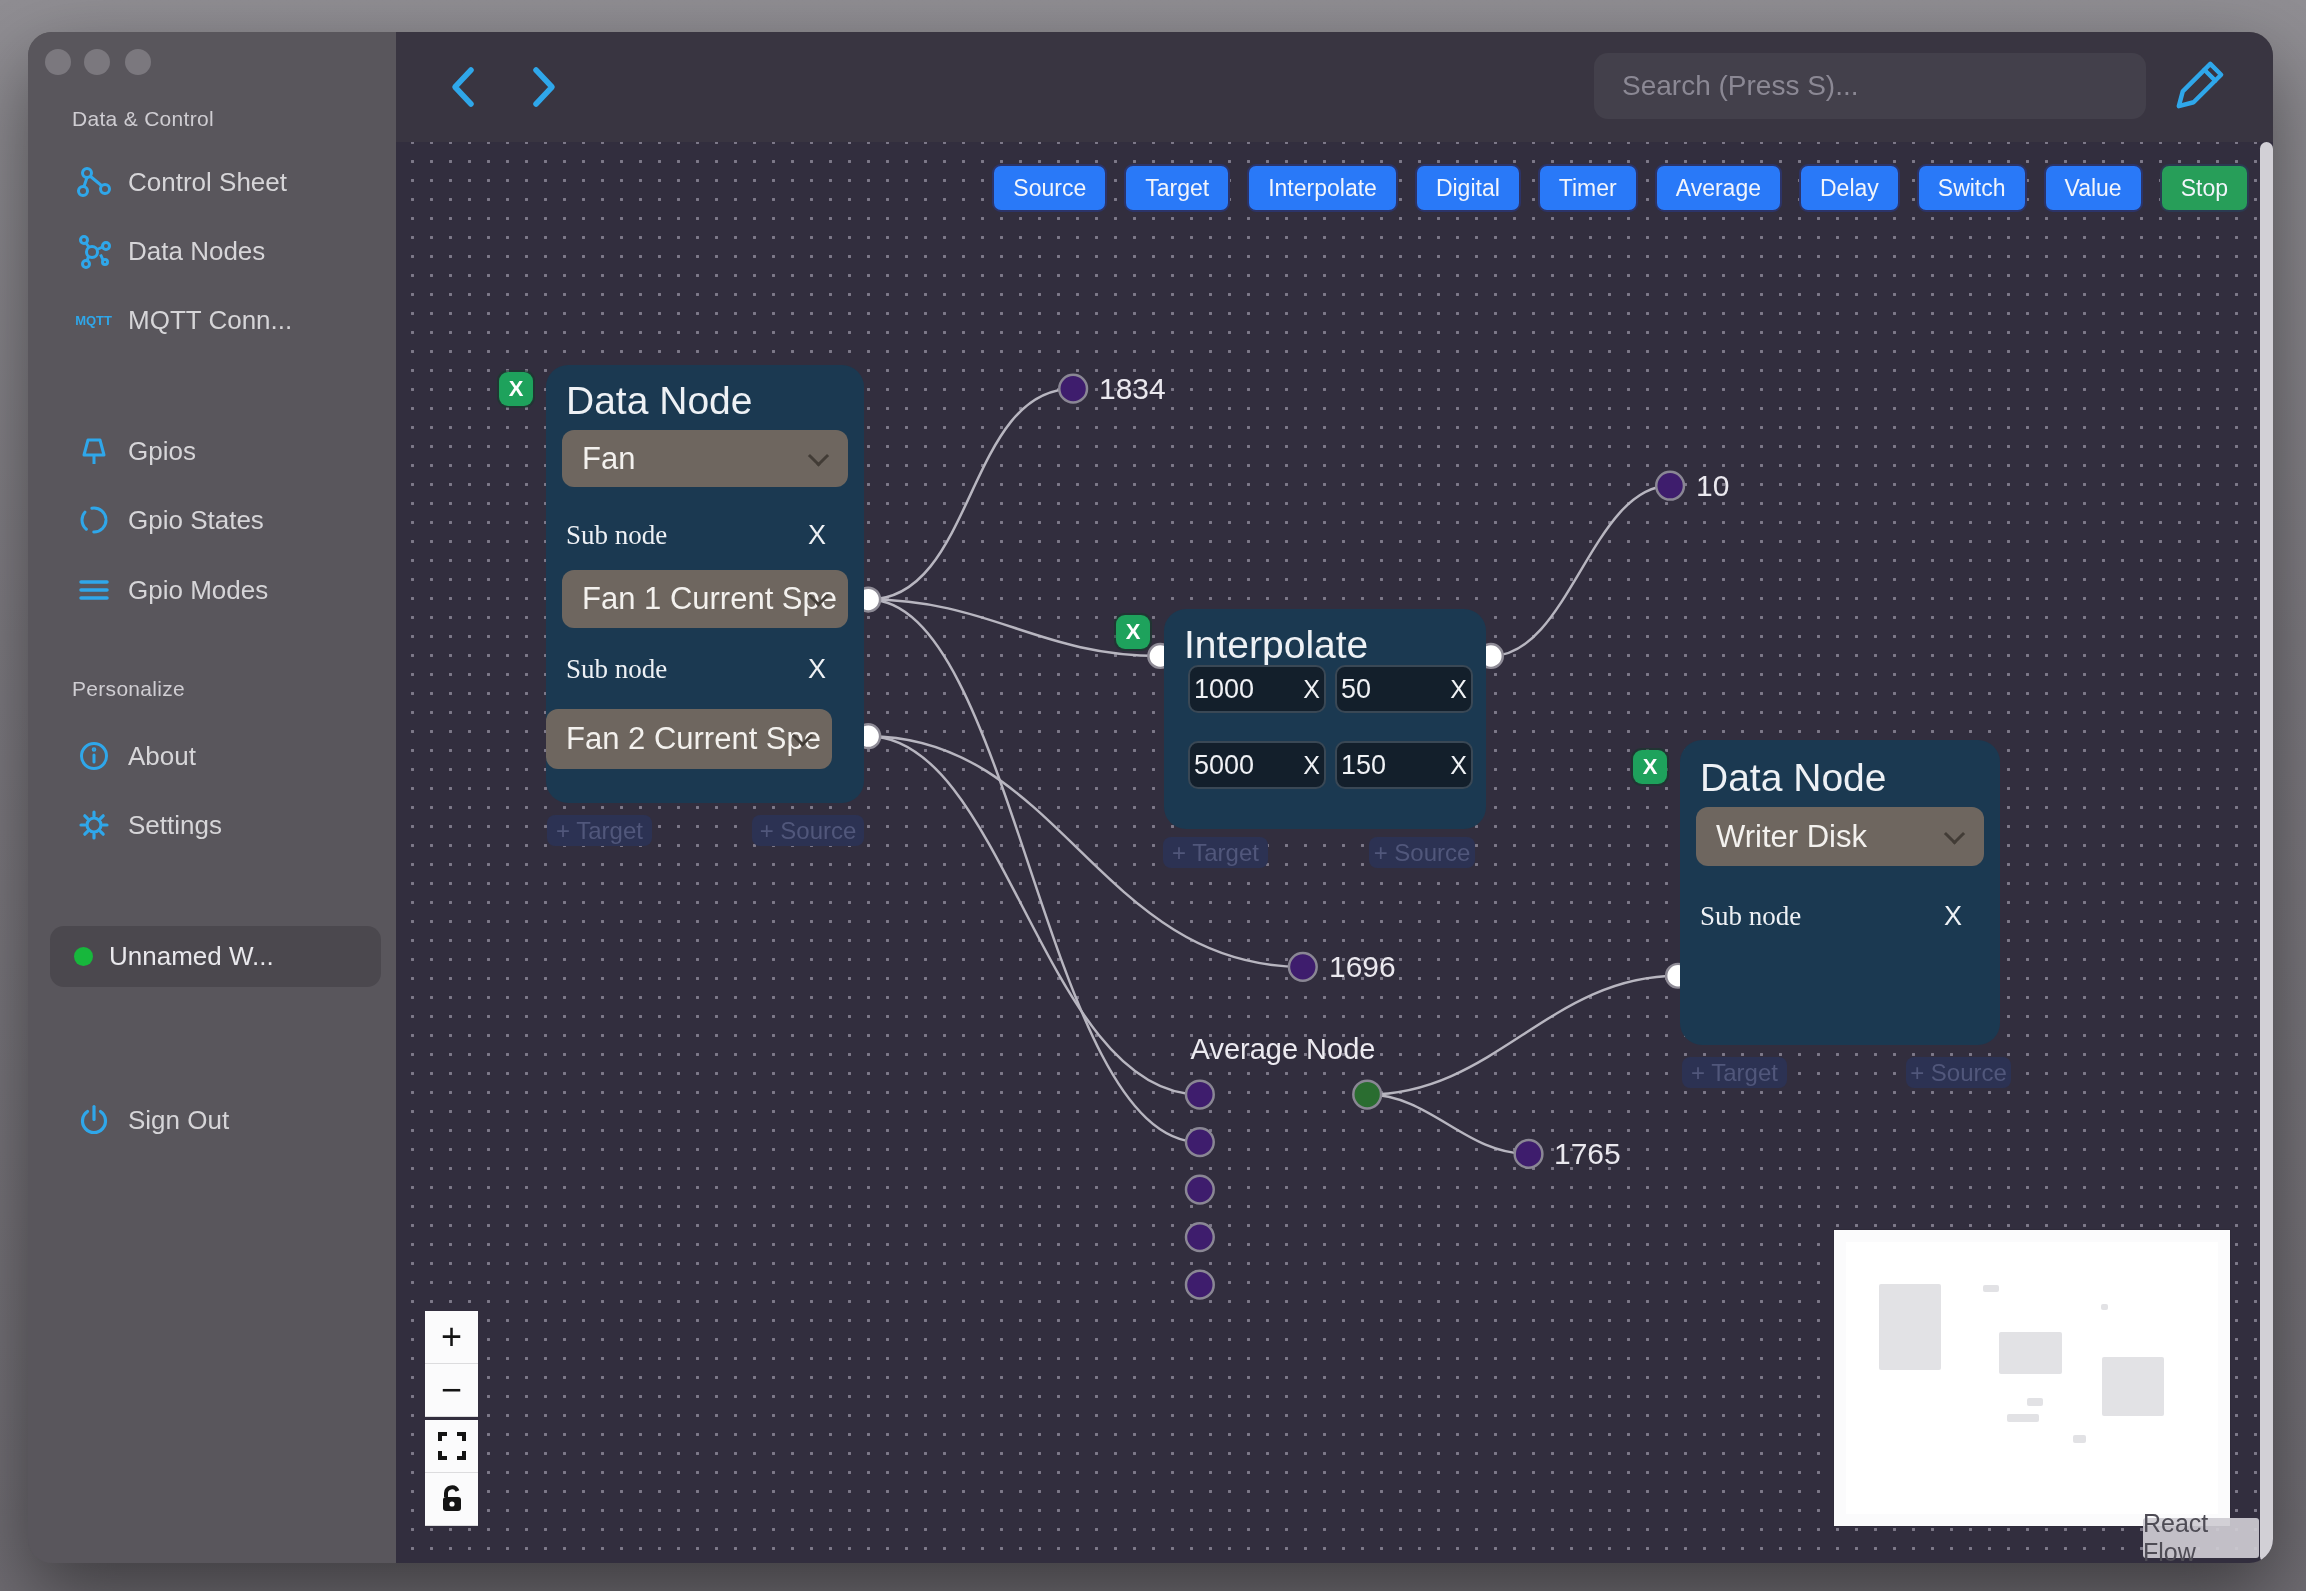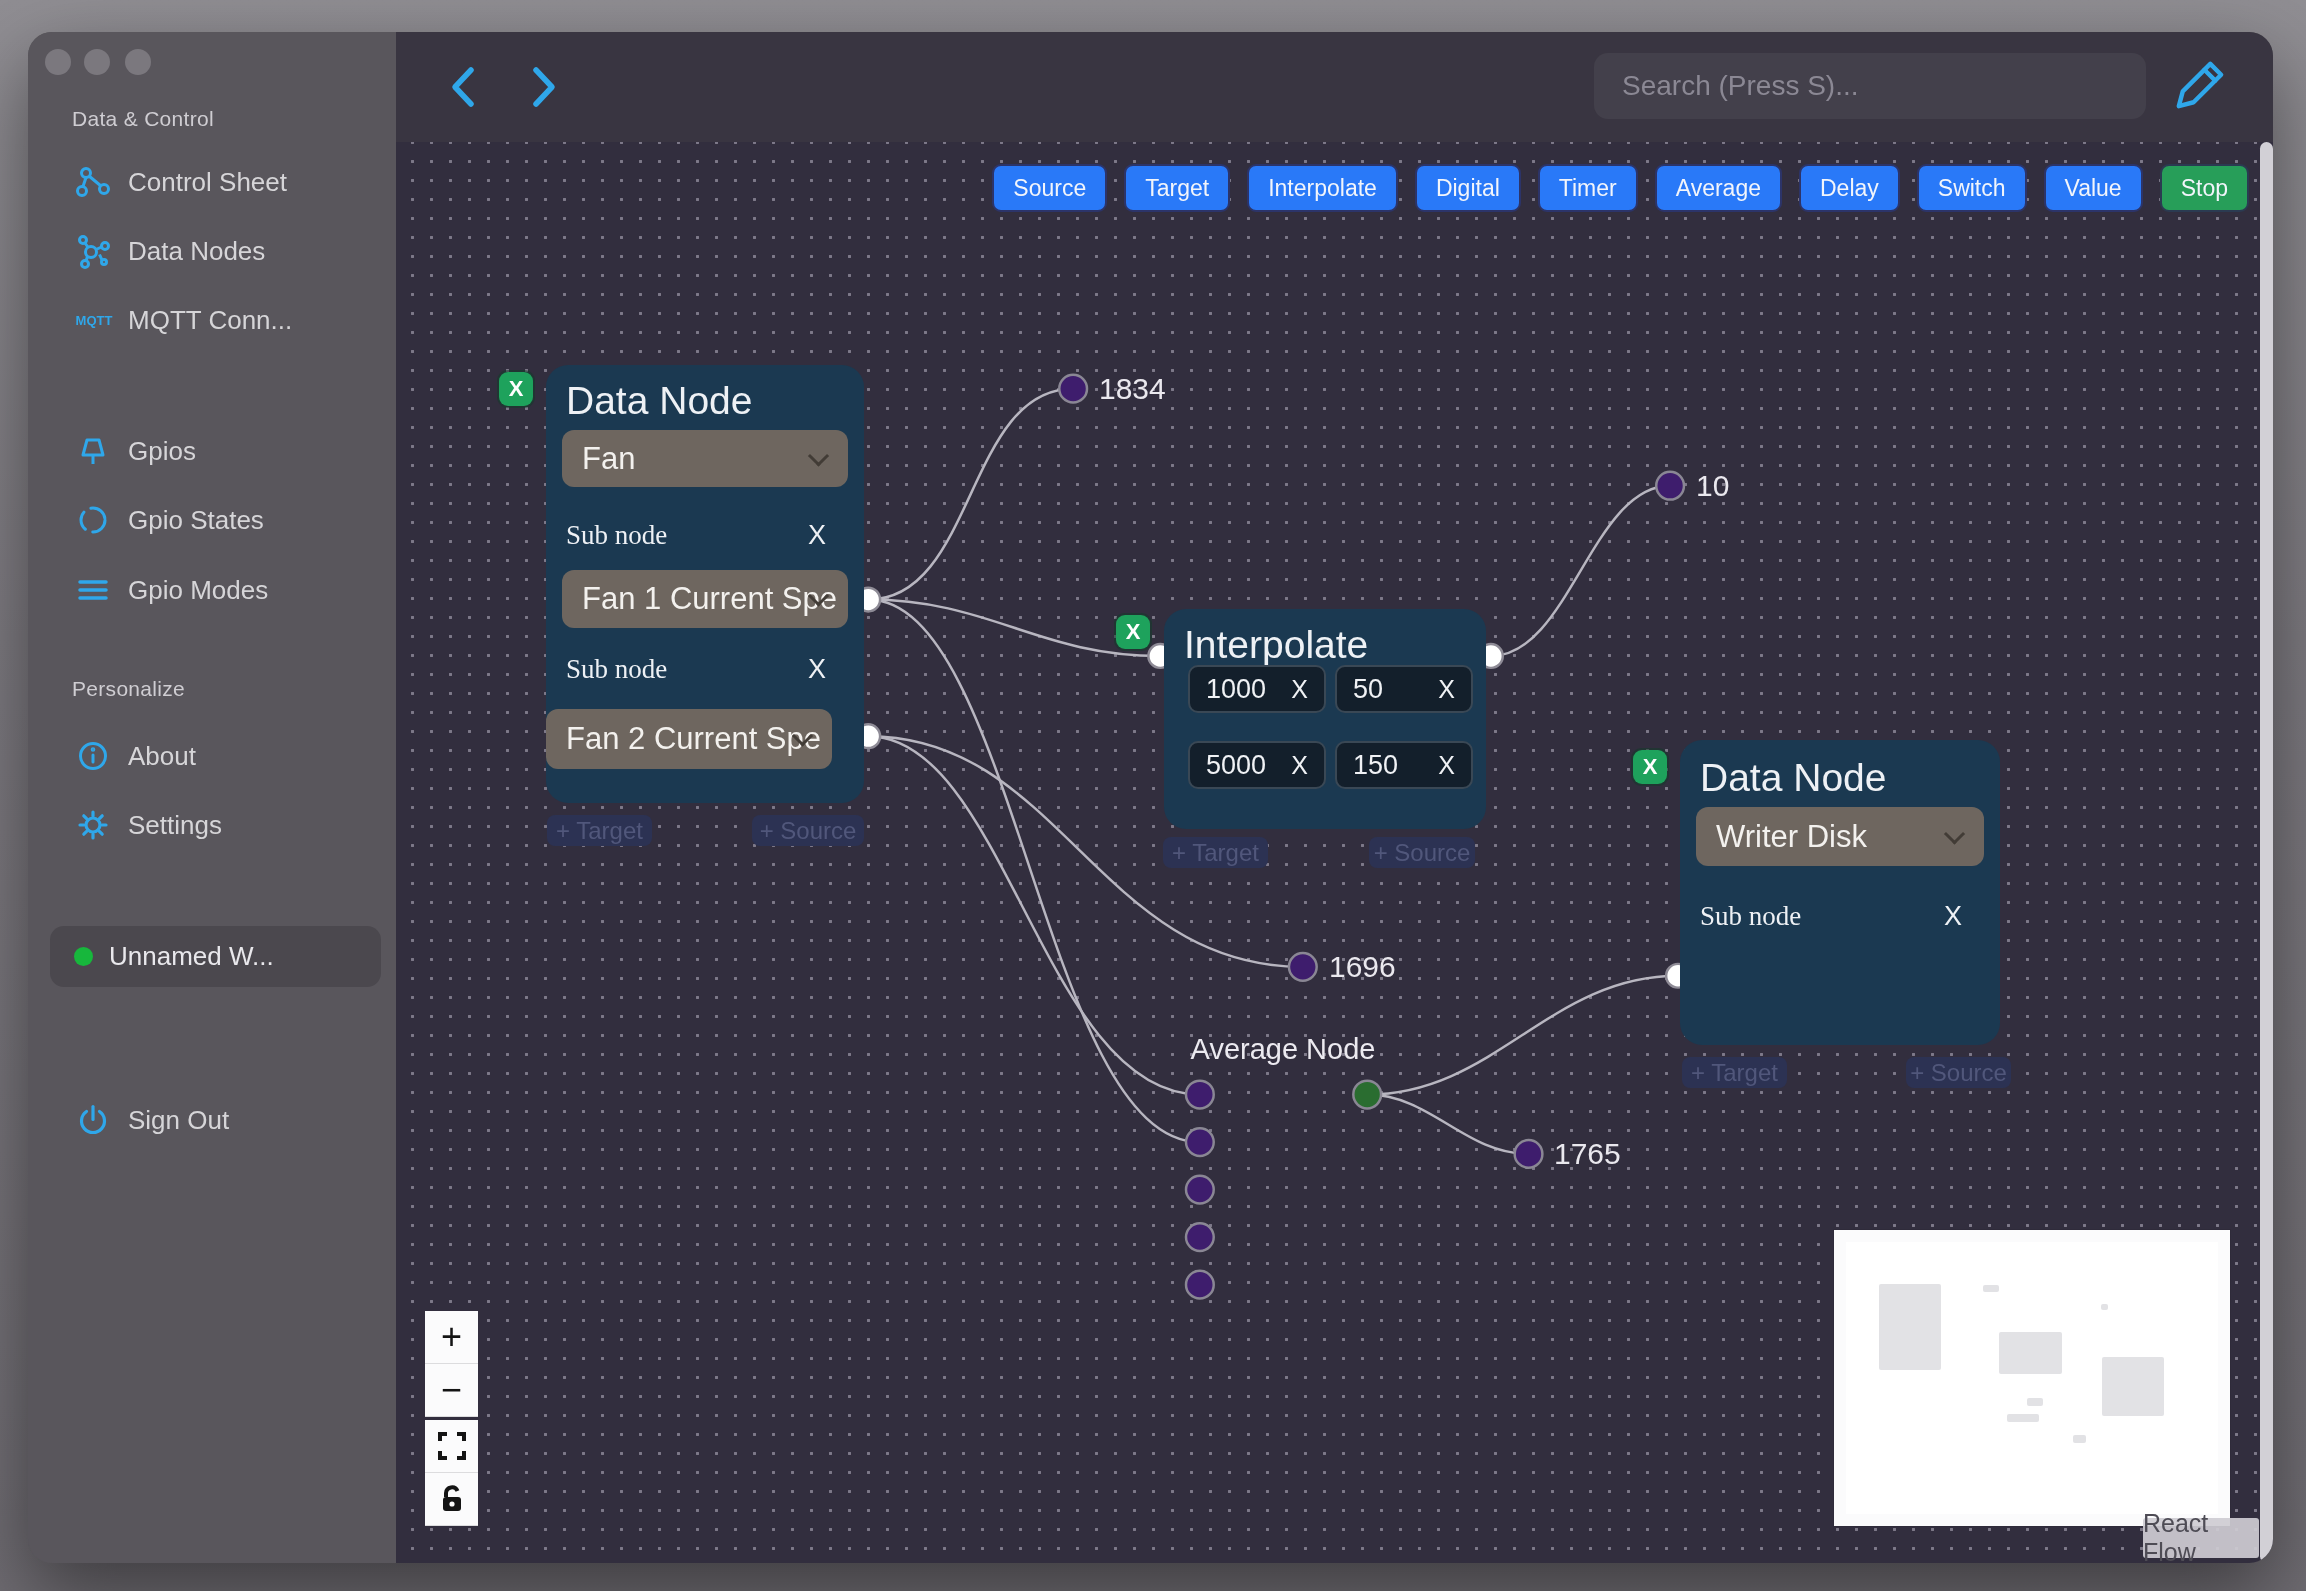--- a/index.html
+++ b/index.html
@@ -10,21 +10,21 @@
   .window { position:absolute; left:28px; top:32px; width:2245px; height:1531px;
     border-radius:24px; overflow:hidden; background:#59565c; display:flex;
     box-shadow:0 30px 79px rgba(0,0,0,.45); }
 
   
   .sidebar { position:relative; width:368px; flex:none; background:#59565c; }
   .traffic { position:absolute; top:17px; width:26px; height:26px; border-radius:50%; background:#7b787e; }
   .s-header { position:absolute; left:44px; font-size:21px; color:#cfcdd2; letter-spacing:0.3px; }
   .s-row { position:absolute; left:46px; height:40px; display:flex; align-items:center; gap:16px;
     color:#d6d5d8; font-size:26px; cursor:default; }
-  .s-ic { width:38px; height:38px; flex:none; display:flex; align-items:center; justify-content:center; }
+  .s-ic { width:38px; height:38px; flex:none; display:flex; align-items:center; justify-content:flex-end; }
   .mqtt-badge { color:#2fa7ea; font-size:13px; font-weight:bold; display:flex; align-items:center; gap:2px; }
   .mqtt-sq { width:10px; height:10px; background:#2fa7ea; display:inline-block; }
   .wf-row { position:absolute; left:22px; top:894px; width:331px; height:61px; border-radius:14px;
     background:#4b484e; display:flex; align-items:center; gap:16px; padding-left:24px;
     color:#e9e8ec; font-size:26px; }
   .wf-dot { width:19px; height:19px; border-radius:50%; background:#17b73c; flex:none; }
 
   
   .main { flex:1; display:flex; flex-direction:column; min-width:0; }
   .topbar { position:relative; height:110px; flex:none; background:#393541; }
@@ -57,21 +57,21 @@
     transform:translateY(-70%) rotate(45deg); }
   .n-sub { position:absolute; left:20px; font-size:27px; color:#eef1f5;font-family:Liberation Serif, serif; }
   .n-x { position:absolute; font-size:27px; color:#eef1f5; cursor:pointer; }
   .close-x { position:absolute; width:34px; height:34px; border-radius:9px; background:#1ea25c;
     color:#fff; font-size:22px; font-weight:bold; display:flex; align-items:center; justify-content:center;
     cursor:pointer; box-shadow:0 0 0 2px rgba(15,60,40,.5); }
   .pill { position:absolute; height:31px; border-radius:8px; background:#2c3253; color:#51577b;
     font-size:24px; font-weight:500; display:flex; align-items:center; justify-content:center;
     cursor:pointer; }
   .ival { position:absolute; width:138px; height:48px; background:#131f2b; border:2px solid #3a4855;
-    border-radius:10px; display:flex; align-items:center; padding:0 16px; font-size:27px; color:#f0f2f5; }
+    border-radius:10px; display:flex; align-items:center; padding:0 4px; font-size:27px; color:#f0f2f5; }
   .ival .vx { margin-left:auto; font-size:25px; cursor:pointer; }
   .edge-label { position:absolute; font-size:30px; color:#eae8ee; }
   .avg-title { position:absolute; left:782px; top:891px; width:210px; text-align:center;
     font-size:29px; color:#eceaf0; }
 
   .controls { position:absolute; left:29px; top:1169px; width:53px; }
   .ctrl { width:53px; height:53px; background:#fbfbfc; border:none; border-bottom:1px solid #dcdcde;
     display:flex; align-items:center; justify-content:center; font-size:36px; color:#141414;
     cursor:pointer; font-family:"Liberation Sans",sans-serif; }
   .ctrl.gap { margin-top:3px; }

